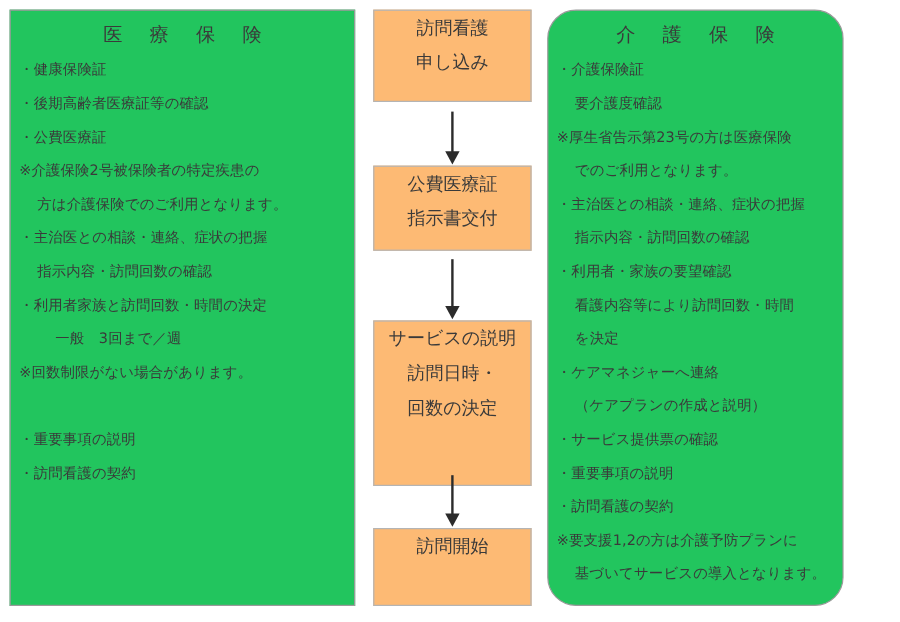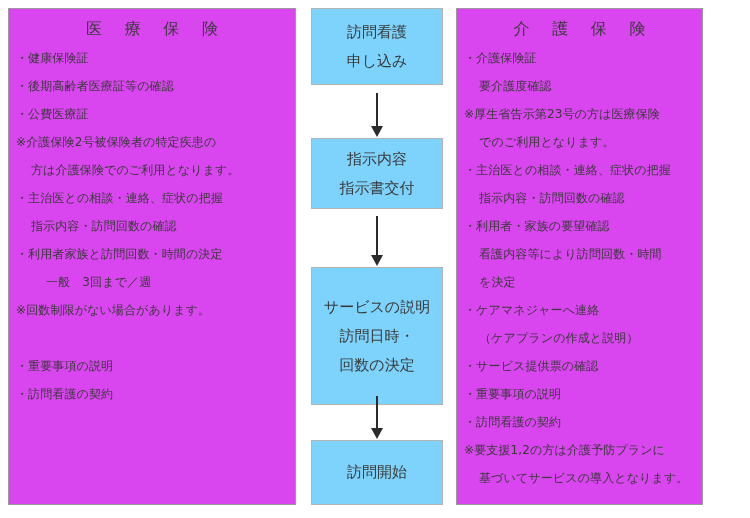--- a/index.html
+++ b/index.html
@@ -18,26 +18,26 @@
     -webkit-font-smoothing: antialiased;
   }
 
   
   .panel {
     position: absolute;
     top: 8px;
     height: 497px;
     box-sizing: border-box;
     border: 1px solid #9a9a9a;
-    background: #d946ef;
+    background: #22c55e;
     padding: 6px 7px 0 7px;
     overflow: hidden;
   }
   #panel-left  { left: 8px;   width: 288px; }
-  #panel-right { left: 456px; width: 247px; }
+  #panel-right { left: 456px; width: 247px; border-radius: 24px; }
 
   .panel-title {
     text-align: center;
     font-size: 16px;
     line-height: 26px;
     letter-spacing: 0.55em;
     text-indent: 0.55em;
     color: #3a3a3a;
     margin: 1px 0 2px 0;
     white-space: nowrap;
@@ -65,25 +65,24 @@
     top: 0;
     width: 132px;
     height: 518px;
   }
   .flow-box {
     position: absolute;
     left: 0;
     width: 132px;
     box-sizing: border-box;
     border: 1px solid #b4b4b4;
-    background: #7dd3fc;
+    background: #fdba74;
     display: flex;
     flex-direction: column;
     align-items: center;
-    justify-content: center;
   }
   .flow-box .flow-line {
     font-size: 15px;
     line-height: 29px;
     white-space: nowrap;
     color: #3a3a3a;
     text-align: center;
   }
   #flow-box-0 { top: 8px;   height: 77px;  }
   #flow-box-1 { top: 138px; height: 71px;  }
@@ -132,21 +131,21 @@
       <div class="line">・訪問看護の契約</div>
     </div>
 </section>
 
 <section id="flow-column">
     <div class="flow-box" id="flow-box-0">
       <div class="flow-line">訪問看護</div>
       <div class="flow-line">申し込み</div>
     </div>
     <div class="flow-box" id="flow-box-1">
-      <div class="flow-line">指示内容</div>
+      <div class="flow-line">公費医療証</div>
       <div class="flow-line">指示書交付</div>
     </div>
     <div class="flow-box" id="flow-box-2">
       <div class="flow-line">サービスの説明</div>
       <div class="flow-line">訪問日時・</div>
       <div class="flow-line">回数の決定</div>
     </div>
     <div class="flow-box" id="flow-box-3">
       <div class="flow-line">訪問開始</div>
     </div>

